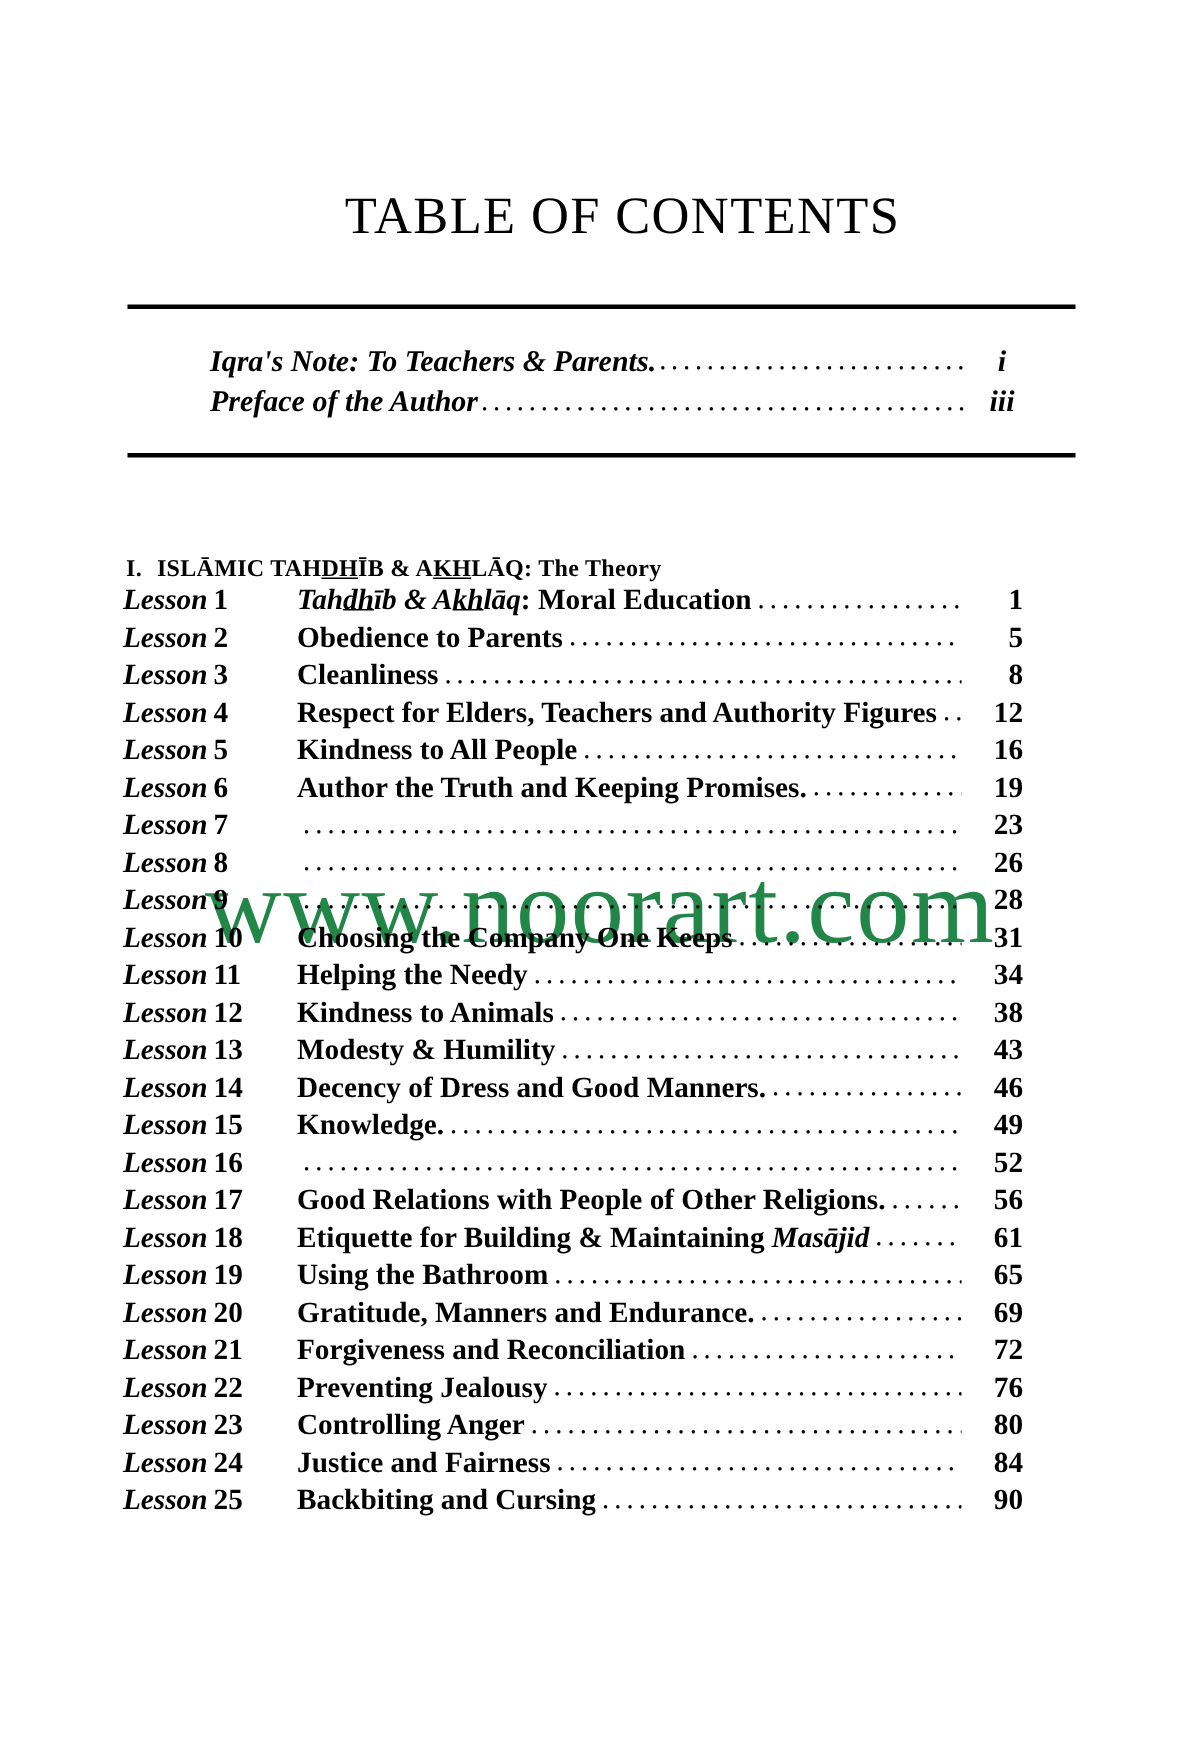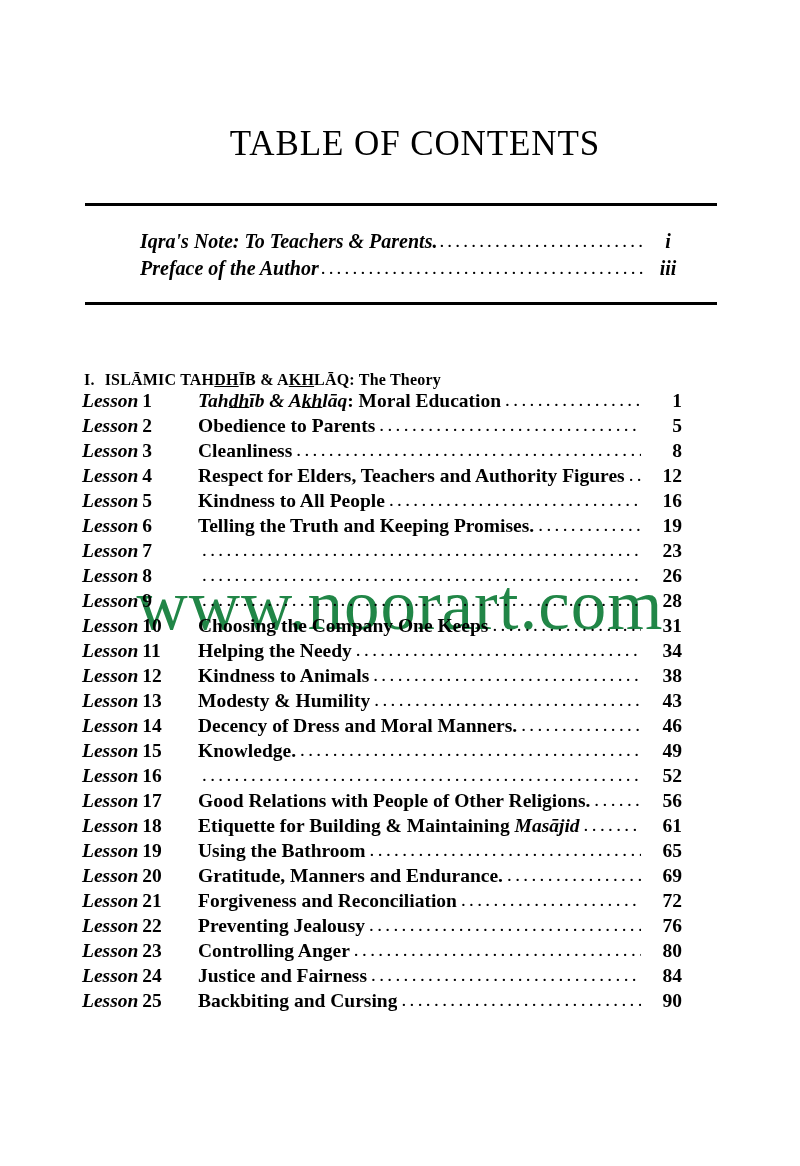--- a/index.html
+++ b/index.html
@@ -222,21 +222,21 @@
         <span class="lesson-page">12</span>
       </div>
       <div class="lesson-row">
         <span class="lesson-label"><span>Lesson</span><span class="lnum">5</span></span>
         <span class="lesson-title">Kindness to All People</span>
         <span class="lesson-leader">................................................................................</span>
         <span class="lesson-page">16</span>
       </div>
       <div class="lesson-row">
         <span class="lesson-label"><span>Lesson</span><span class="lnum">6</span></span>
-        <span class="lesson-title">Telling the Truth and Keeping Promises.</span>
+        <span class="lesson-title">Author the Truth and Keeping Promises.</span>
         <span class="lesson-leader">................................................................................</span>
         <span class="lesson-page">19</span>
       </div>
       <div class="lesson-row">
         <span class="lesson-label"><span>Lesson</span><span class="lnum">7</span></span>
         <span class="lesson-leader">................................................................................</span>
         <span class="lesson-page">23</span>
       </div>
       <div class="lesson-row">
         <span class="lesson-label"><span>Lesson</span><span class="lnum">8</span></span>
@@ -267,21 +267,21 @@
         <span class="lesson-page">38</span>
       </div>
       <div class="lesson-row">
         <span class="lesson-label"><span>Lesson</span><span class="lnum">13</span></span>
         <span class="lesson-title">Modesty &amp; Humility</span>
         <span class="lesson-leader">................................................................................</span>
         <span class="lesson-page">43</span>
       </div>
       <div class="lesson-row">
         <span class="lesson-label"><span>Lesson</span><span class="lnum">14</span></span>
-        <span class="lesson-title">Decency of Dress and Moral Manners.</span>
+        <span class="lesson-title">Decency of Dress and Good Manners.</span>
         <span class="lesson-leader">................................................................................</span>
         <span class="lesson-page">46</span>
       </div>
       <div class="lesson-row">
         <span class="lesson-label"><span>Lesson</span><span class="lnum">15</span></span>
         <span class="lesson-title">Knowledge.</span>
         <span class="lesson-leader">................................................................................</span>
         <span class="lesson-page">49</span>
       </div>
       <div class="lesson-row">

